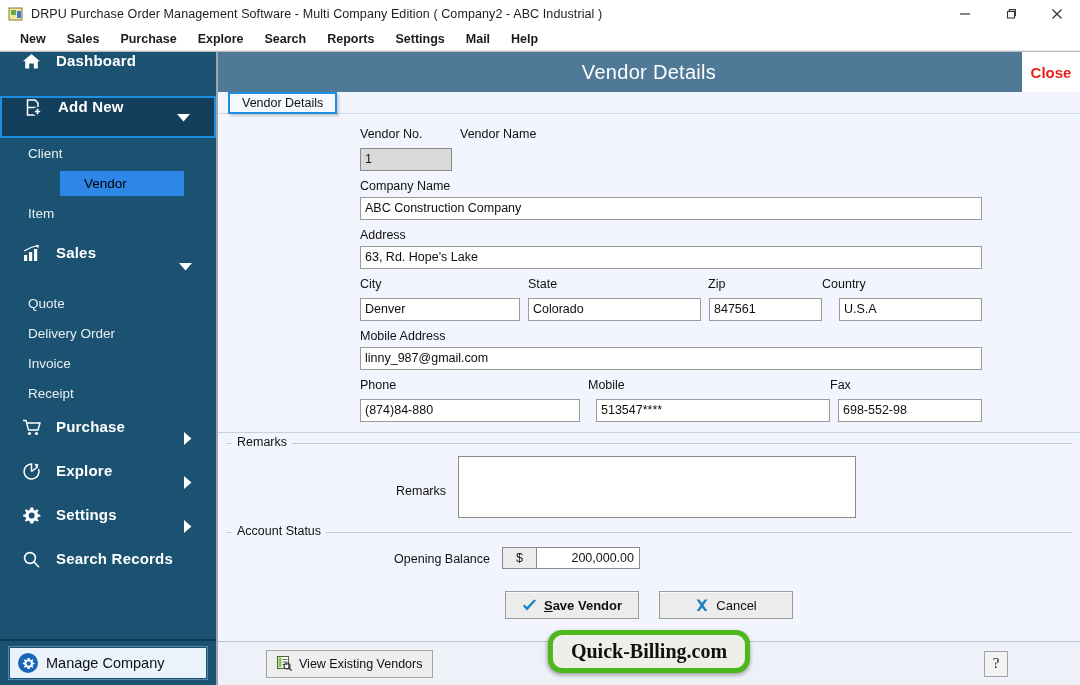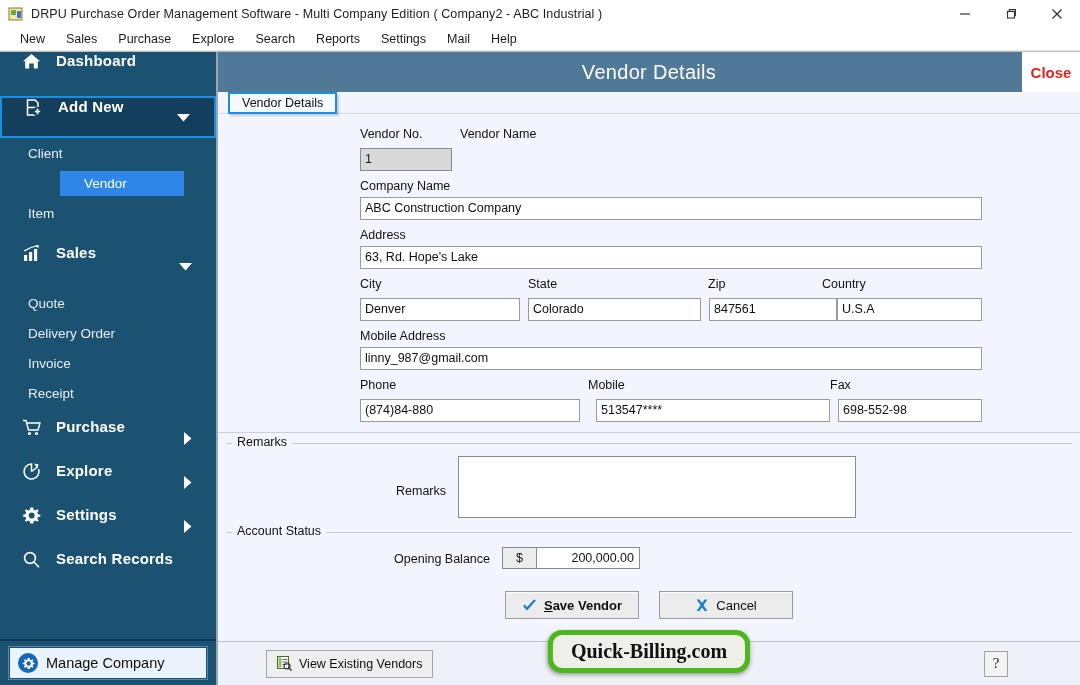--- a/index.html
+++ b/index.html
@@ -40,20 +40,21 @@
   }
   .wbtn svg { display:block; }
 
   
   .menubar {
     height: 23px; flex: 0 0 23px;
     background: #ffffff;
     display: flex; align-items: center;
     padding-left: 10px;
     border-bottom: 1px solid #e6e6e6;
+    font-weight: bold;
   }
   .menuitem {
     font-size: 12.5px; color: #1b1b1b;
     padding: 2px 11px 2px 10px;
     white-space: nowrap;
   }
 
   
   .body {
     flex: 1 1 auto; display: flex; min-height: 0;
@@ -90,21 +91,21 @@
     background: #133f5c;
     border: 2px solid #1e8fe0;
     height: 42px;
   }
   .sb-sub {
     height: 30px; display: flex; align-items: center;
     padding-left: 28px;
     font-size: 13.5px; color: #e8eef2;
   }
   .sb-sub.active {
-    background: #2e86e8; color: #ffffff;
+    background: #2e86e8; color: #000000;
     margin-left: 60px; padding-left: 24px;
     width: 124px; height: 25px;
   }
   .sb-sub-wrap { display:flex; align-items:center; height:30px; }
 
   .sb-footer {
     flex: 0 0 46px;
     border-top: 2px solid #0f3a55;
     display: flex; align-items: center; justify-content: center;
     background: #1b5272;
@@ -525,21 +526,21 @@
                 <span class="lbl">Country</span>
               </div>
           </div>
           <div class="row mb6">
             <div style="width:160px; margin-right:8px;">
                 <div class="fld">Denver</div>
               </div>
             <div style="width:173px; margin-right:8px;">
                 <div class="fld">Colorado</div>
               </div>
-            <div style="width:128px; margin-right:0;border-radius:6px;">
+            <div style="width:113px; margin-right:17px;border-radius:6px;">
                 <div class="fld">847561</div>
               </div>
             <div style="flex:1 1 auto;">
                 <div class="fld">U.S.A</div>
               </div>
           </div>
 
           <span class="lbl">Mobile Address</span>
           <div class="fld mb6">linny_987@gmail.com</div>
 

